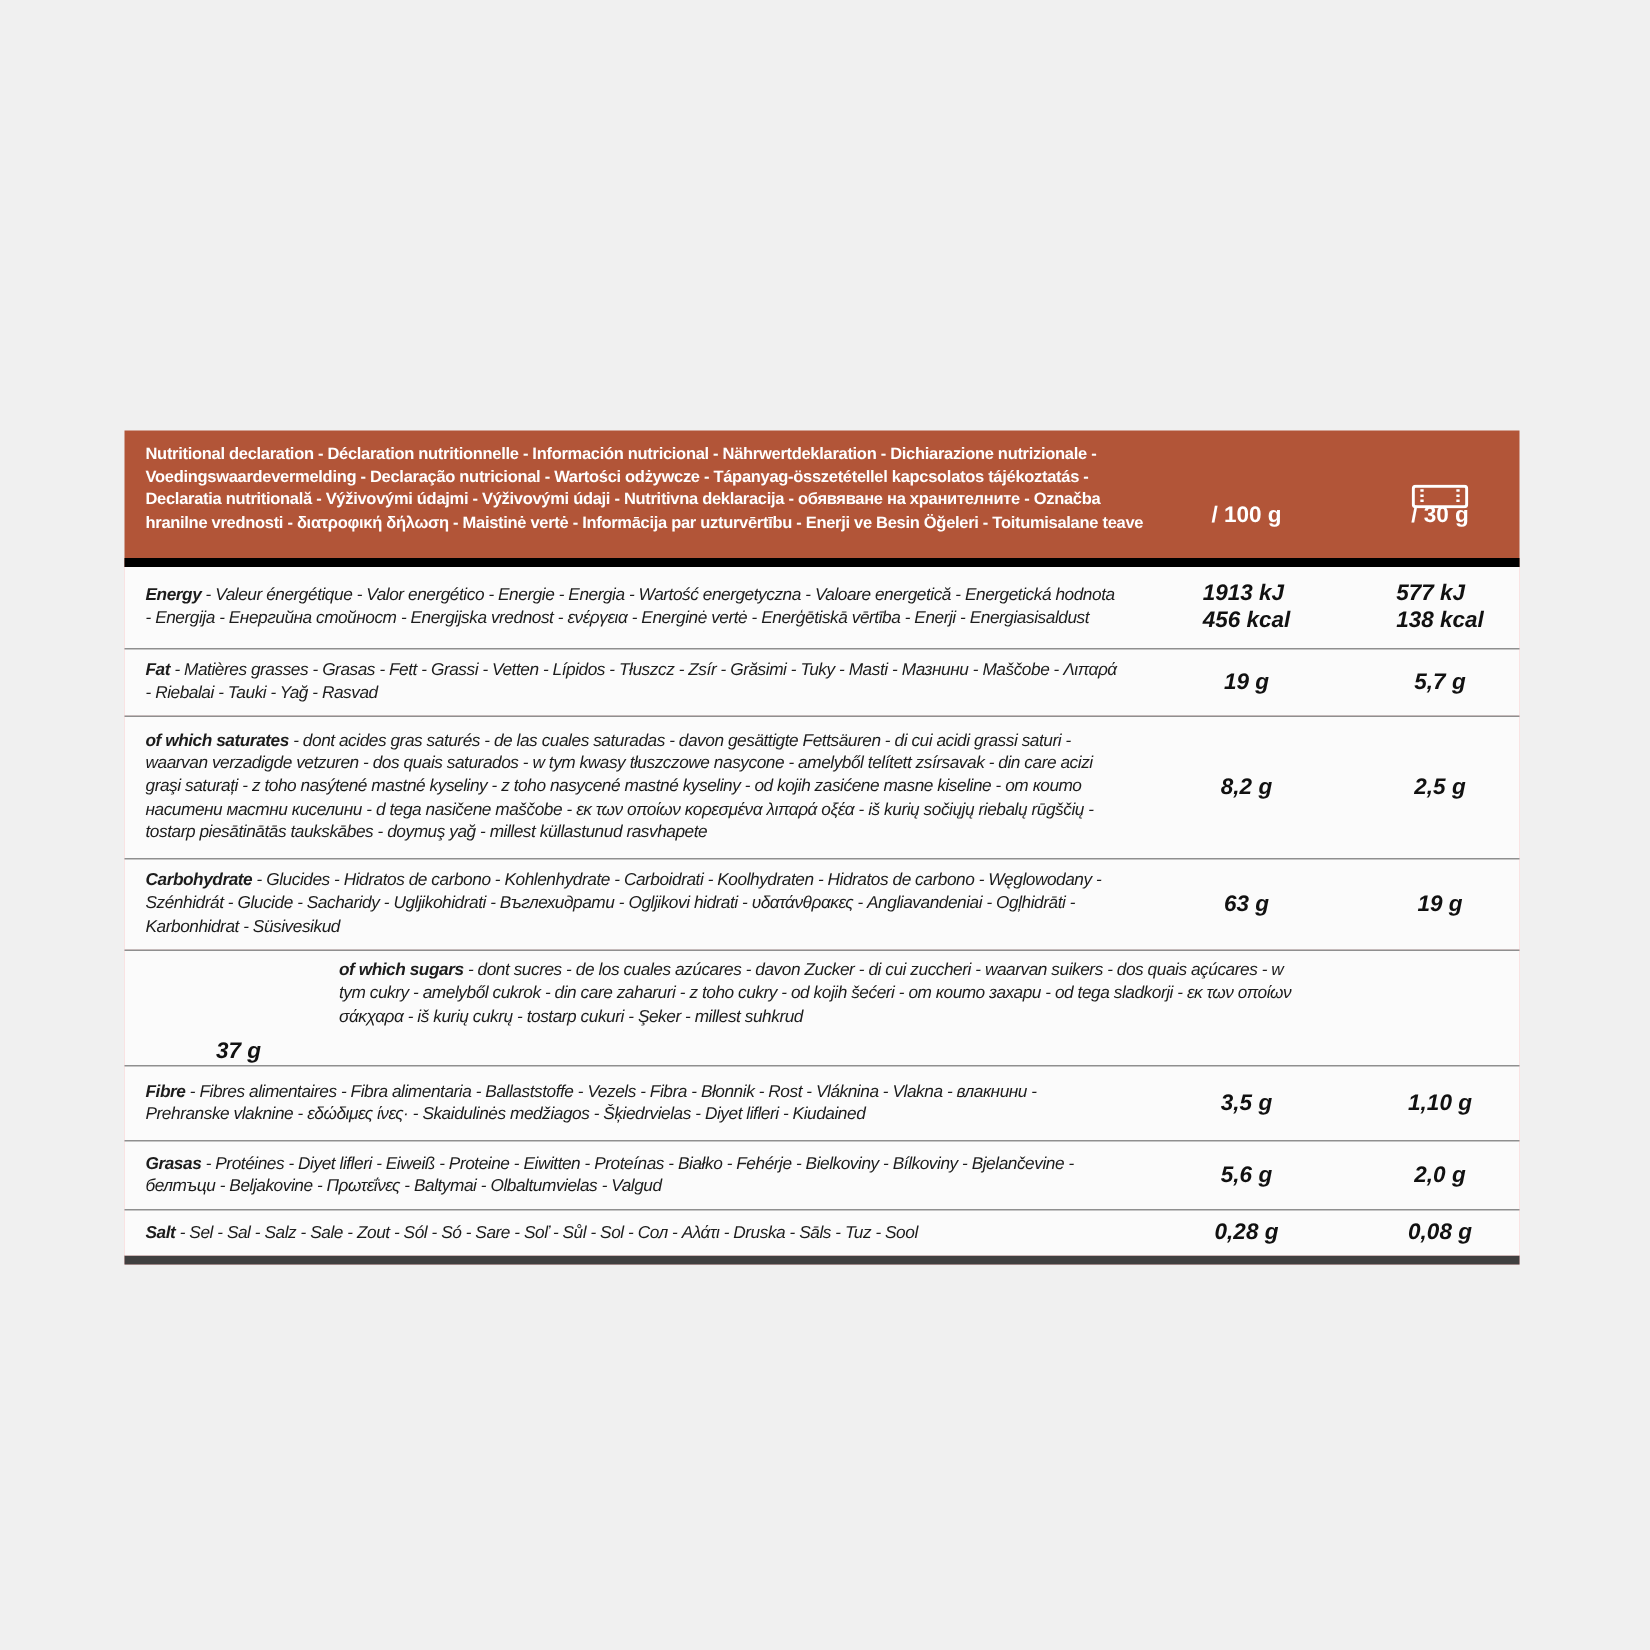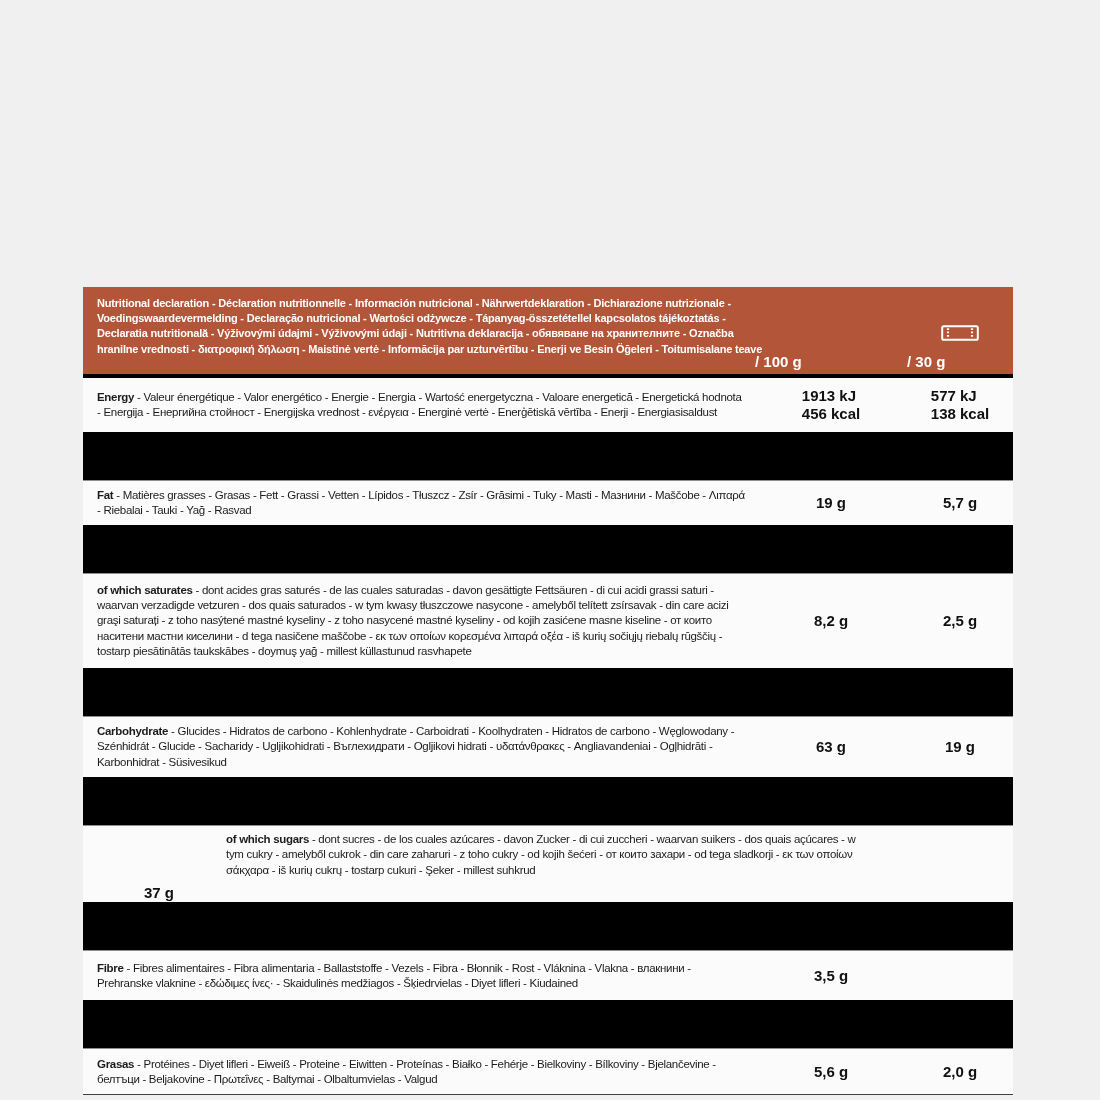--- a/index.html
+++ b/index.html
@@ -16,58 +16,59 @@
     width:930px;
     box-sizing:border-box;
   }
   
   .nutri-header{
     position:relative;
     background:#b25538;
     color:#ffffff;
     min-height:91px;
     box-sizing:border-box;
-    border-bottom:4px solid #000000;
+    border-bottom:6px solid #000000;
   }
   .nutri-header-title{
     position:absolute;
     left:14px; top:9px;
     width:668px;
     font-size:11px;
     line-height:15.2px;
     font-weight:bold;
     letter-spacing:-0.2px;
   }
   .hdr-col{
     position:absolute;
-    bottom:4px;
+    bottom:20px;
     font-size:15px;
     font-weight:bold;
-    text-align:left;
+    text-align:center;
   }
   .hdr-col-100{ left:672px; width:152px; }
   .hdr-col-30 { left:824px; width:106px; }
   .hdr-icon{
     position:absolute;
     bottom:33px;
     left:824px; width:106px;
     text-align:center;
   }
   .hdr-icon svg{ display:inline-block; vertical-align:bottom; }
   
   .nutri-body{
-    background:#000000;
-    border-bottom:1px solid #404040;
+    background:#fca5a5;
+    border-bottom:6px solid #404040;
+    font-style:italic;
   }
   .nrow{
     display:flex;
     box-sizing:border-box;
     background:#fbfbfb;
   }
-  .nrow + .nrow{ border-top:1px solid #8f8f8f;margin-top:48px; }
+  .nrow + .nrow{ border-top:1px solid #8f8f8f; }
   .nrow-label{
     width:672px;
     box-sizing:border-box;
     padding:6px 10px 6px 14px;
     font-size:11.5px;
     line-height:15.3px;
     letter-spacing:-0.3px;
     color:#1c1c1c;
     align-self:center;
   }
@@ -143,23 +144,29 @@
     </div>
 
     <div class="nrow r4">
       <div class="nrow-label"><span class="term">of which sugars</span><span> - dont sucres - de los cuales azúcares - davon Zucker - di cui zuccheri - waarvan suikers - dos quais açúcares - w tym cukry - amelyből cukrok - din care zaharuri - z toho cukry - od kojih šećeri - от които захари - od tega sladkorji - εκ των οποίων σάκχαρα - iš kurių cukrų - tostarp cukuri - Şeker - millest suhkrud</span></div>
       <div class="nrow-val v100">37 g</div>
     </div>
 
     <div class="nrow r5">
       <div class="nrow-label"><span class="term">Fibre</span><span> - Fibres alimentaires - Fibra alimentaria - Ballaststoffe - Vezels - Fibra - Błonnik - Rost - Vláknina - Vlakna - влакнини - Prehranske vlaknine - εδώδιμες ίνες· - Skaidulinės medžiagos - Šķiedrvielas - Diyet lifleri - Kiudained</span></div>
       <div class="nrow-val v100">3,5 g</div>
+      <div class="nrow-val v30">1,10 g</div>
     </div>
 
     <div class="nrow r6">
       <div class="nrow-label"><span class="term">Grasas</span><span> - Protéines - Diyet lifleri - Eiweiß - Proteine - Eiwitten - Proteínas - Białko - Fehérje - Bielkoviny - Bílkoviny - Bjelančevine - белтъци - Beljakovine - Πρωτεΐνες - Baltymai - Olbaltumvielas - Valgud</span></div>
       <div class="nrow-val v100">5,6 g</div>
       <div class="nrow-val v30">2,0 g</div>
     </div>
 
+    <div class="nrow r7">
+      <div class="nrow-label"><span class="term">Salt</span><span> - Sel - Sal - Salz - Sale - Zout - Sól - Só - Sare - Soľ - Sůl - Sol - Сол - Αλάτι - Druska - Sāls - Tuz - Sool</span></div>
+      <div class="nrow-val v100">0,28 g</div>
+      <div class="nrow-val v30">0,08 g</div>
+    </div>
 
   </div>
 </div>
 
 </body></html>

